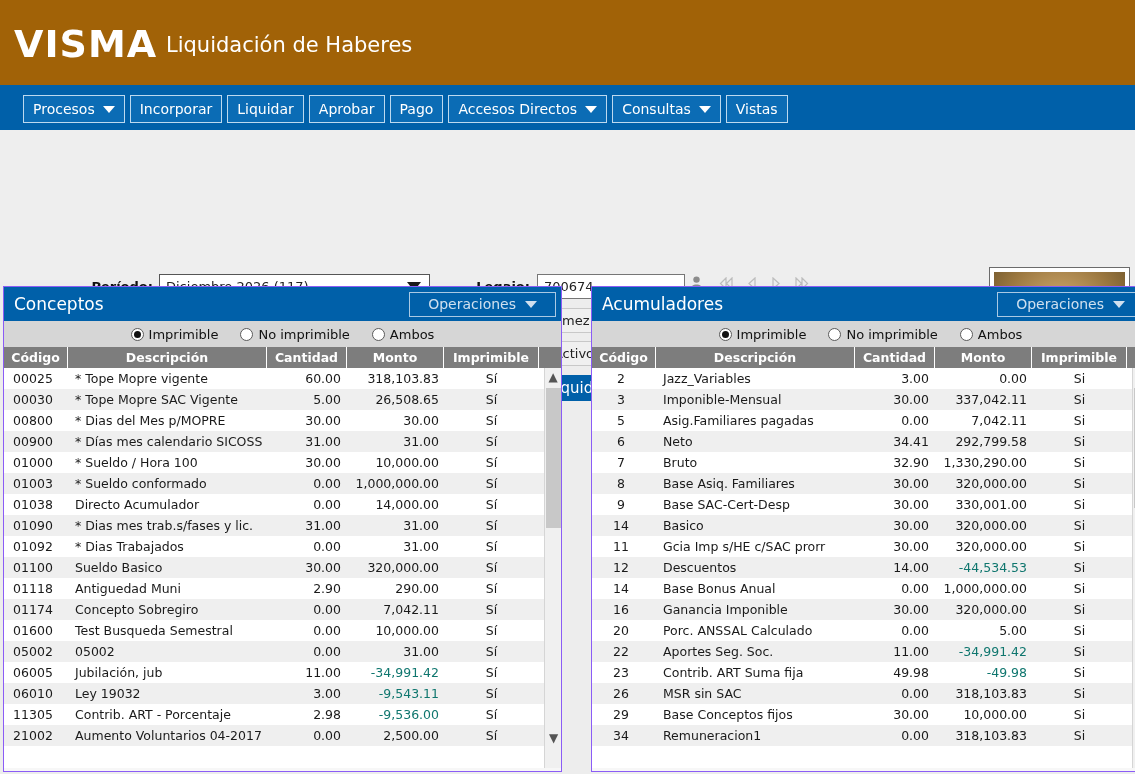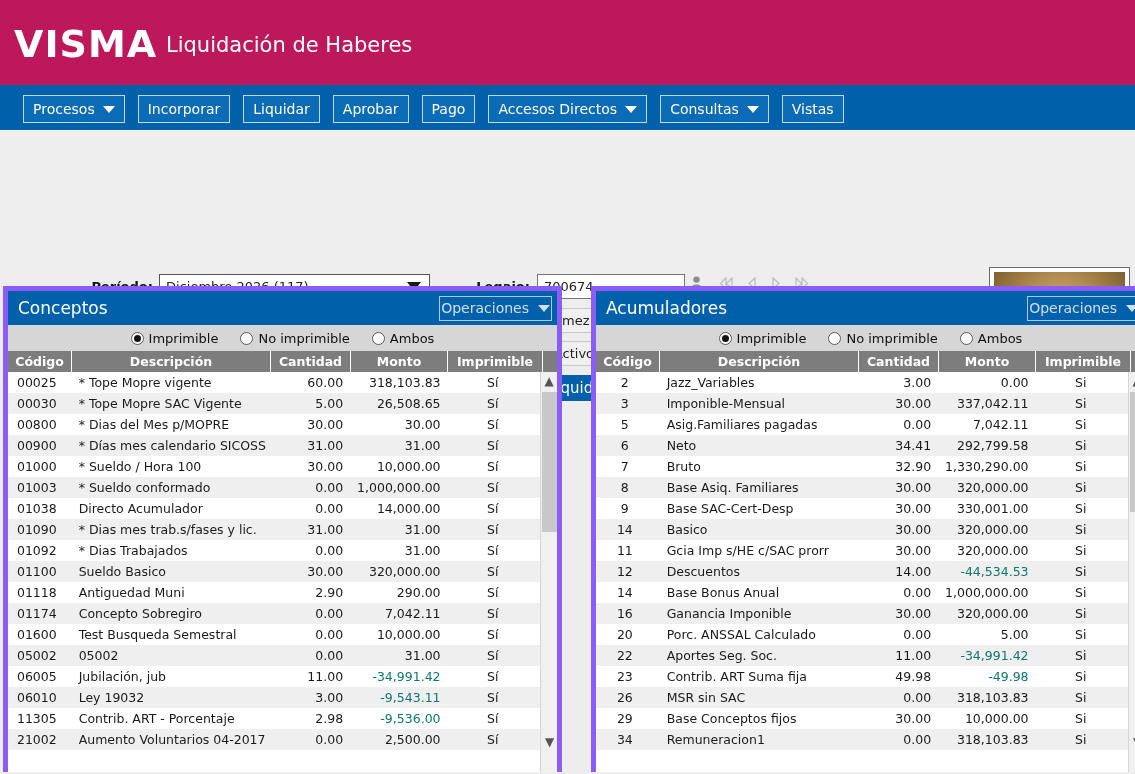--- a/index.html
+++ b/index.html
@@ -4,36 +4,36 @@
 <style>
   html,body{margin:0;padding:0;}
   body{
     width:1135px;height:774px;overflow:hidden;
     font-family:"DejaVu Sans","Liberation Sans",sans-serif;
     font-size:13px;color:#222;background:#ededed;
   }
   .app{position:relative;width:1135px;height:774px;}
 
   
-  .header{height:85px;background:#be185d;position:relative;padding-left:12px;}
+  .header{height:85px;background:#a16207;position:relative;padding-left:12px;}
   .logo{position:absolute;left:14px;top:25px;color:#fff;font-size:38px;
         font-weight:bold;letter-spacing:1px;font-family:"DejaVu Sans","Liberation Sans",sans-serif;
         line-height:38px;}
   .apptitle{position:absolute;left:166px;top:33px;color:#fff;font-size:21px;}
   .hdr-right{position:absolute;right:12px;top:29px;display:flex;gap:6px;align-items:center;}
   .hbtn{border:1px solid #cfe2f2;color:#fff;background:transparent;height:31px;
         display:flex;align-items:center;justify-content:center;padding:0 9px;font-size:14px;
         box-sizing:border-box;}
   .hbtn.sq{width:34px;padding:0;}
   .star{color:#fff;font-size:19px;line-height:1;}
   .headset{font-size:17px;line-height:1;}
 
   
   .toolbar{position:absolute;left:0;top:85px;width:1135px;height:45px;background:#0060A9;}
-  .tbrow{position:absolute;left:23px;top:95px;display:flex;gap:13px;align-items:flex-start;}
+  .tbrow{position:absolute;left:23px;top:95px;display:flex;gap:5px;align-items:flex-start;}
   .tbtn{border:1px solid #bcd9ef;background:#0b6cb5;color:#fff;font-size:14px;
         height:28px;box-sizing:border-box;display:flex;align-items:center;gap:8px;
         padding:0 9px;cursor:pointer;}
   .caret{width:0;height:0;border-left:6px solid transparent;border-right:6px solid transparent;
          border-top:7px solid #fff;display:inline-block;}
 
   
   .form{position:absolute;left:0;top:130px;width:1135px;height:152px;background:#eeeeee;}
   .lbl{position:absolute;font-weight:bold;font-size:13px;color:#111;text-align:right;}
   .ctl{position:absolute;box-sizing:border-box;background:#fff;border:1px solid #767676;
@@ -46,28 +46,28 @@
   .navicons{position:absolute;left:688px;top:145px;display:flex;align-items:center;gap:14px;}
   .bluebtn{position:absolute;background:#0060A9;color:#fff;border:none;height:26px;
            font-size:15px;padding:0 10px;display:flex;align-items:center;cursor:pointer;}
   .photo{position:absolute;left:989px;top:137px;width:141px;height:139px;
          border:1px solid #6b6b6b;background:#fff;box-sizing:border-box;padding:4px;}
   .photo .inner{width:100%;height:100%;position:relative;overflow:hidden;
       background:radial-gradient(ellipse at 50% 28%, #caa36a 0%, #9d7840 45%, #6a5128 100%);}
 
   
   .panel{position:absolute;top:286px;width:559px;height:486px;background:#f7f7f7;
-         border:5px solid #8b5cf6;box-sizing:border-box;}
+         border:1px solid #8b5cf6;box-sizing:border-box;}
   .panel.left{left:3px;}
   .panel.right{left:591px;}
   .ptitlebar{height:34px;background:#0060A9;display:flex;align-items:center;
              justify-content:space-between;padding:0 5px 0 10px;}
   .ptitle{color:#fff;font-size:17px;}
   .opbtn{border:1px solid #a9c9e4;color:#cfe0ef;font-size:14px;height:25px;box-sizing:border-box;
-         display:flex;align-items:center;gap:9px;padding:0 1px;cursor:pointer;}
+         display:flex;align-items:center;gap:9px;padding:0 18px;cursor:pointer;}
   .opcaret{width:0;height:0;border-left:6px solid transparent;border-right:6px solid transparent;
            border-top:7px solid #cfe0ef;}
   .radios{height:26px;background:#d6d6d6;display:flex;align-items:center;justify-content:center;gap:22px;}
   .rg{display:flex;align-items:center;gap:5px;font-size:13px;color:#111;cursor:pointer;}
   .radio{width:13px;height:13px;border-radius:50%;border:1px solid #5a5a5a;background:#fff;
          box-sizing:border-box;position:relative;}
   .radio.on::after{content:"";position:absolute;left:2px;top:2px;width:7px;height:7px;
          border-radius:50%;background:#111;}
 
   .thead{display:flex;height:21px;background:#7d7d7d;}

